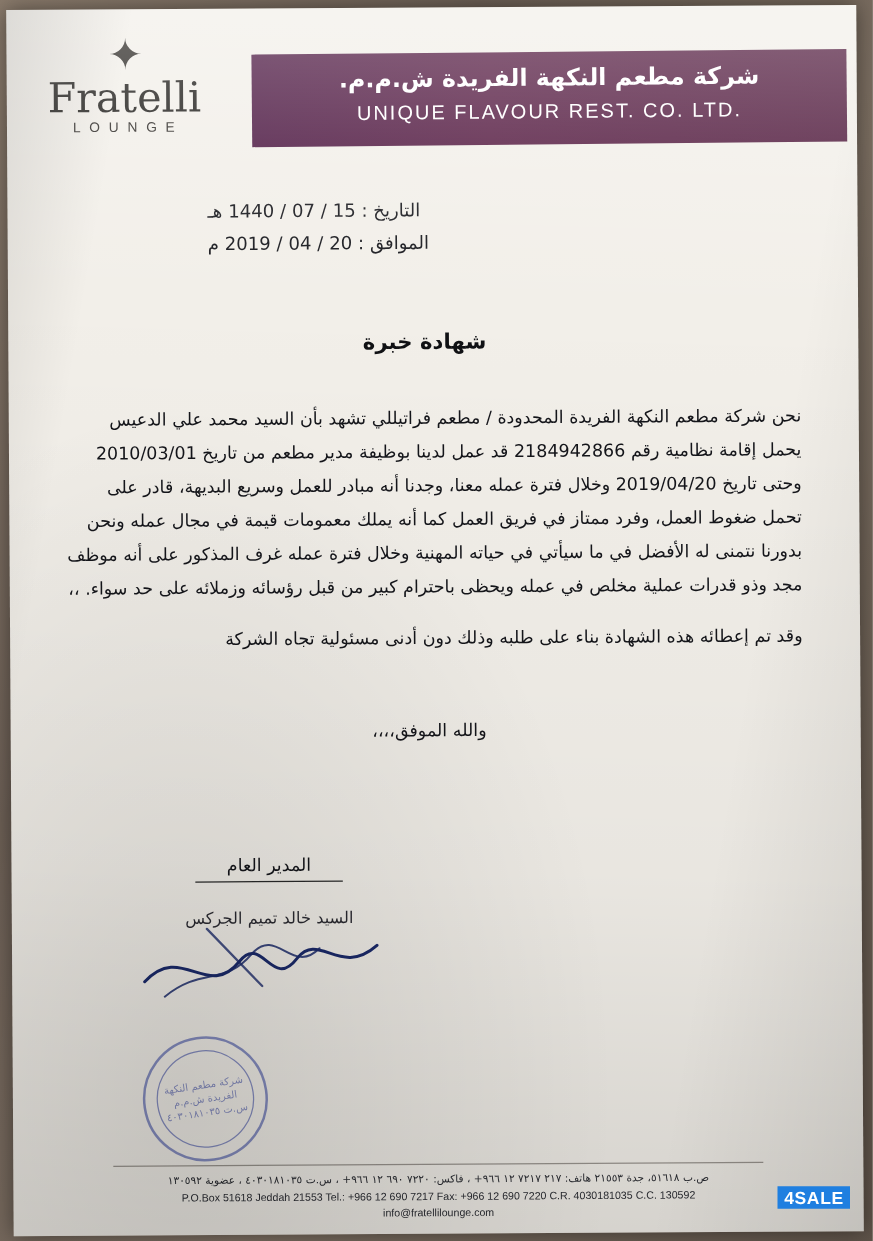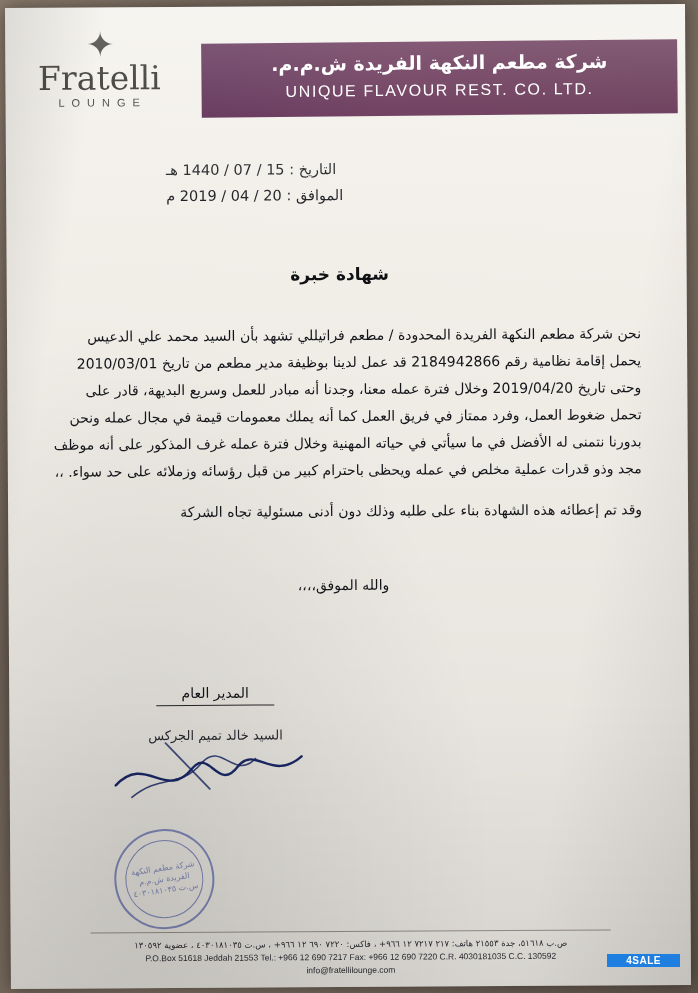--- a/index.html
+++ b/index.html
@@ -259,22 +259,22 @@
   }
 
   .watermark {
     position: absolute;
     right: 18px;
     bottom: 26px;
     background: #1f7fe0;
     color: #ffffff;
     font-family: "Liberation Sans", sans-serif;
     font-weight: bold;
-    font-size: 10px;
-    padding: 1px 19px;
+    font-size: 14px;
+    padding: 1px 5px;
     letter-spacing: 0.5px;
     margin-top: 28px;
   }
 </style>
 </head>
 <body>
 
 <div id="page">
 
   <div id="paper">

